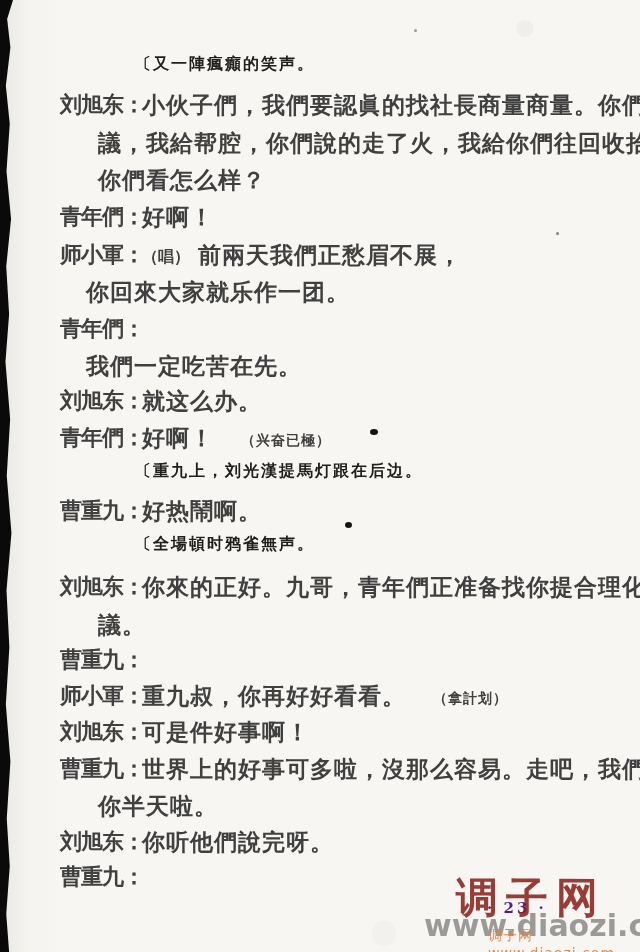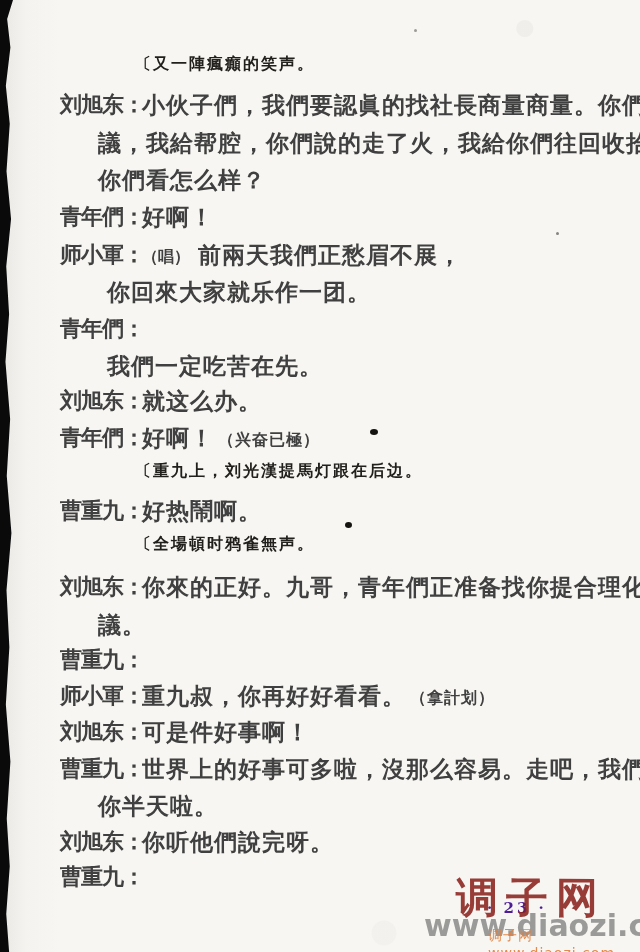--- a/index.html
+++ b/index.html
@@ -20,24 +20,24 @@
     position:absolute;left:0;top:0;width:13px;height:952px;background:#0a0a0a;
     clip-path:polygon(0 0,100% 0,55% 2%,80% 5%,45% 9%,75% 13%,50% 18%,85% 23%,48% 28%,
       70% 33%,42% 38%,78% 44%,52% 50%,88% 56%,50% 62%,72% 68%,45% 74%,80% 80%,
       52% 86%,75% 91%,48% 96%,70% 100%,0 100%);
   }
   .line{position:absolute;left:16px;width:640px;white-space:nowrap;
         color:#404040;font-weight:bold;font-size:23px;letter-spacing:1px;}
   .speaker{position:absolute;left:44px;font-size:22px;letter-spacing:-1px;}
   .body{display:inline-block;margin-left:126px;}
   .cont .body{margin-left:82px;}
-  .song .body{margin-left:91px;}
+  .song .body{margin-left:70px;}
   .stage{left:135px;font-size:16px;letter-spacing:2px;color:#22201d;}
   .pre{font-size:16px;letter-spacing:0;margin-right:8px;vertical-align:1px;}
-  .post{font-size:16px;letter-spacing:1px;margin-left:4px;vertical-align:1px;}
+  .post{font-size:14px;letter-spacing:1px;margin-left:27px;vertical-align:1px;}
   .ink-speck{position:absolute;background:#151310;border-radius:50%;}
   .page-num{position:absolute;left:487px;top:899px;font-size:15px;letter-spacing:3px;
             color:#4c1d95;font-weight:bold;}
   .wm-name{position:absolute;left:456px;top:870px;font-size:42px;font-weight:bold;
            letter-spacing:8px;font-family:"DejaVu Sans","Liberation Sans",sans-serif;}
   .wm-url{position:absolute;left:424px;top:908px;font-size:30px;font-weight:bold;
           letter-spacing:0;font-family:"DejaVu Sans","Liberation Sans",sans-serif;}
   .wm-tiny{position:absolute;left:488px;top:927px;font-size:14px;letter-spacing:1px;
            filter:blur(0.4px);font-family:"DejaVu Sans","Liberation Sans",sans-serif;}
 </style>

